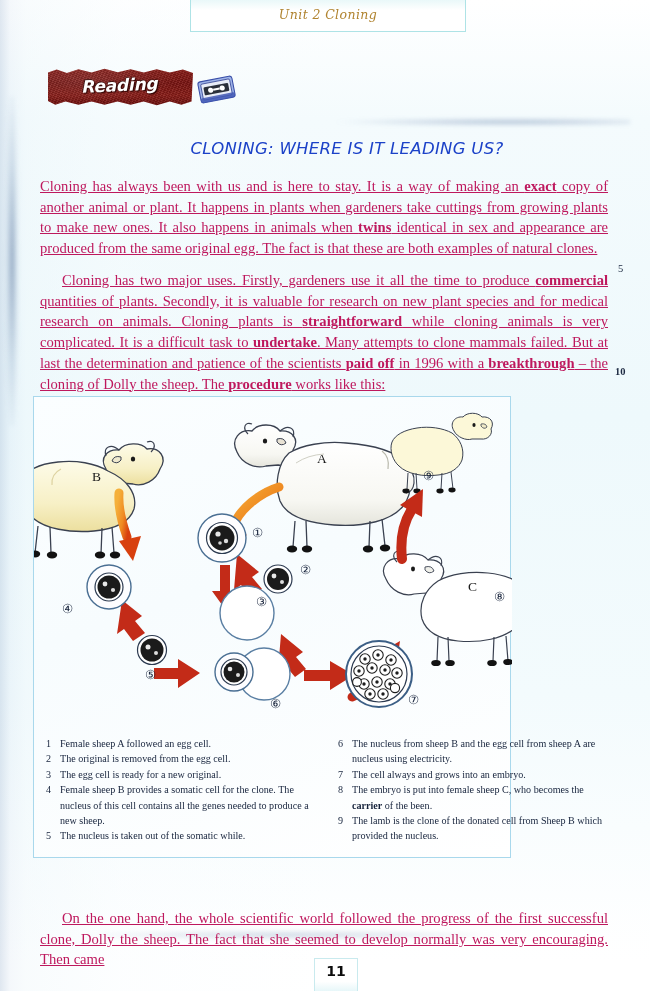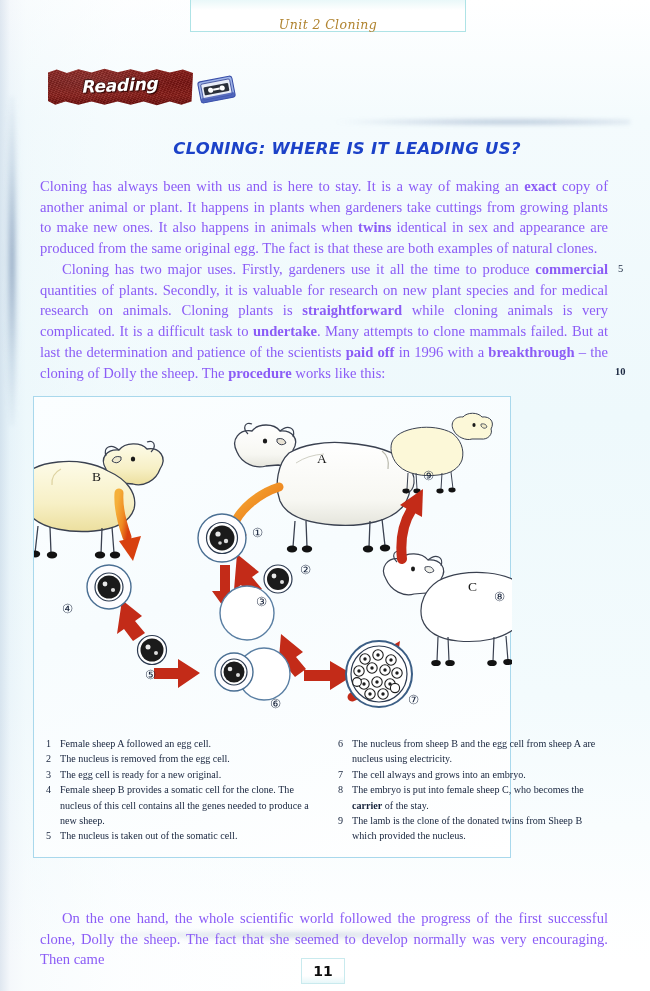--- a/index.html
+++ b/index.html
@@ -53,21 +53,21 @@
   .running-head {
     position: absolute;
     left: 190px; top: -10px;
     width: 276px; height: 42px;
     border: 1px solid #aee3e6;
     background: linear-gradient(180deg, #d8f2f3 0%, #e9f8f9 22%, #ffffff 48%, #ffffff 100%);
     box-sizing: border-box;
   }
   .running-head-text {
     position: absolute;
-    left: 0; right: 0; top: 26px;
+    left: 0; right: 0; top: 16px;
     text-align: center;
     font-family: "DejaVu Serif", serif;
     font-style: italic;
     font-size: 12.5px;
     letter-spacing: 0.4px;
     color: #b0832f;
   }
 
   
   .banner-wrap {
@@ -120,42 +120,43 @@
     width: 37px; height: 25px;
     transform: rotate(-11deg);
   }
 
   
   .headline {
     position: absolute;
     left: 0; right: 0; top: 139px;
     text-align: center;
     font-family: "DejaVu Sans", sans-serif;
-    font-weight: bold;
+    font-weight: normal;
     font-style: italic;
     font-size: 16.5px;
     letter-spacing: 0.3px;
     color: #1c42c8;
     margin-left: 44px;
   }
 
   
   .bodytext {
     position: absolute;
     left: 40px;
     width: 568px;
     font-family: "Liberation Serif", serif;
     font-size: 14.6px;
     line-height: 20.7px;
-    color: #8b5cf6;
+    color: #be185d;
     text-align: justify;
+    text-decoration: underline;
   }
   .bodytext b { font-weight: bold; }
   #para1 { top: 176px; }
-  #para2 { top: 259px; text-indent: 22px; }
+  #para2 { top: 270px; text-indent: 22px; }
   #para3 { top: 908px; text-indent: 22px; }
 
   .linenum {
     position: absolute;
     font-family: "Liberation Serif", serif;
     font-size: 10.5px;
     color: #1d2a42;
   }
   #linenum5  { left: 618px; top: 263px; }
   #linenum10 { left: 615px; top: 366px; font-weight: bold; }
@@ -194,22 +195,22 @@
   .cap-row { display: flex; margin-bottom: 0px; }
   .cap-num { width: 14px; flex: 0 0 14px; }
   .cap-txt { flex: 1; }
   .cap-txt b { font-weight: bold; }
   #capcol-left  { left: 46px; top: 736px; width: 272px; }
   #capcol-right { left: 338px; top: 736px; width: 268px; }
 
   
   .pagenum-box {
     position: absolute;
-    left: 301px; top: 958px;
-    width: 44px; height: 26px;
+    left: 314px; top: 958px;
+    width: 44px; height: 34px;
     border: 1px solid #c9eaee;
     background: linear-gradient(180deg, #ffffff 0%, #ffffff 70%, #e7f7f9 100%);
     box-sizing: border-box;
   }
   .pagenum {
     position: absolute;
     left: 0; right: 0; top: 4px;
     text-align: center;
     font-family: "DejaVu Sans", sans-serif;
     font-weight: bold;
@@ -468,49 +469,49 @@
   <div class="circnum" style="left:389px; top:71px;">⑨</div>
 </div>
 
 <div class="caption-col" id="capcol-left">
     <div class="cap-row">
       <div class="cap-num">1</div>
       <div class="cap-txt"><span>Female sheep A followed an egg cell.</span></div>
     </div>
     <div class="cap-row">
       <div class="cap-num">2</div>
-      <div class="cap-txt"><span>The nucleus is removed from the egg cell.</span></div>
+      <div class="cap-txt"><span>The original is removed from the egg cell.</span></div>
     </div>
     <div class="cap-row">
       <div class="cap-num">3</div>
       <div class="cap-txt"><span>The egg cell is ready for a new original.</span></div>
     </div>
     <div class="cap-row">
       <div class="cap-num">4</div>
       <div class="cap-txt"><span>Female sheep B provides a somatic cell for the clone. The nucleus of this cell contains all the genes needed to produce a new sheep.</span></div>
     </div>
     <div class="cap-row">
       <div class="cap-num">5</div>
-      <div class="cap-txt"><span>The nucleus is taken out of the somatic cell.</span></div>
+      <div class="cap-txt"><span>The nucleus is taken out of the somatic while.</span></div>
     </div>
   </div>
 <div class="caption-col" id="capcol-right">
     <div class="cap-row">
       <div class="cap-num">6</div>
       <div class="cap-txt"><span>The nucleus from sheep B and the egg cell from sheep A are nucleus using electricity.</span></div>
     </div>
     <div class="cap-row">
       <div class="cap-num">7</div>
       <div class="cap-txt"><span>The cell always and grows into an embryo.</span></div>
     </div>
     <div class="cap-row">
       <div class="cap-num">8</div>
-      <div class="cap-txt"><span>The embryo is put into female sheep C, who becomes the </span><b>carrier</b><span> of the stay.</span></div>
+      <div class="cap-txt"><span>The embryo is put into female sheep C, who becomes the </span><b>carrier</b><span> of the been.</span></div>
     </div>
     <div class="cap-row">
       <div class="cap-num">9</div>
-      <div class="cap-txt"><span>The lamb is the clone of the donated twins from Sheep B which provided the nucleus.</span></div>
+      <div class="cap-txt"><span>The lamb is the clone of the donated cell from Sheep B which provided the nucleus.</span></div>
     </div>
   </div>
 
 <div class="pagenum-box">
   <div class="pagenum">11</div>
 </div>
 
 </body></html>

